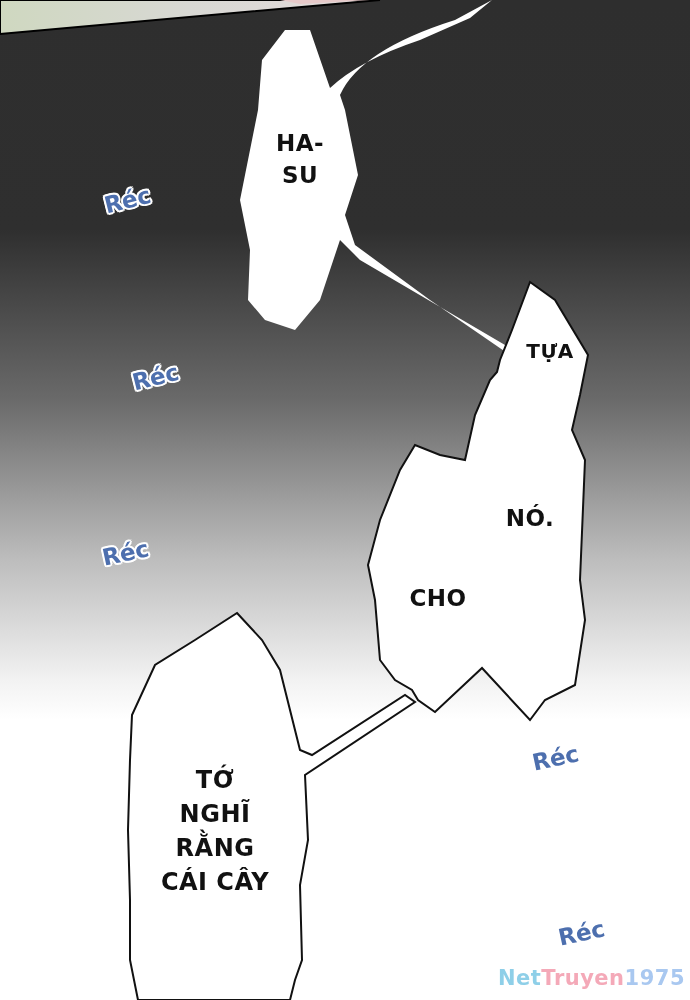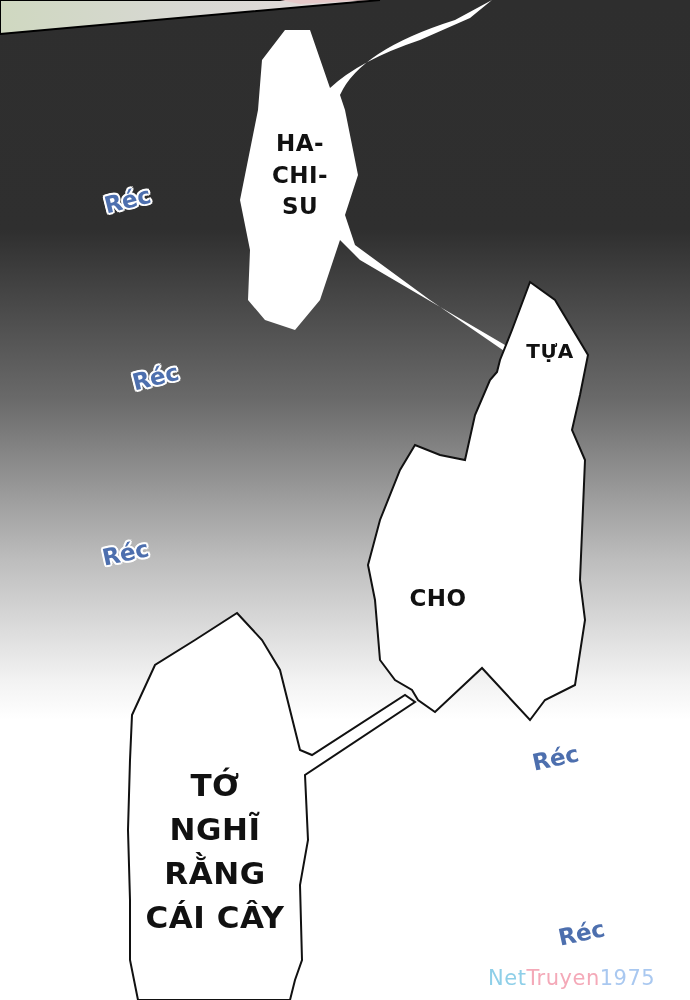--- a/index.html
+++ b/index.html
@@ -3,21 +3,21 @@
 <meta charset="utf-8">
 <style>
   html, body { margin:0; padding:0; }
   body { width:690px; height:1000px; position:relative; overflow:hidden;
     background: linear-gradient(to bottom, #2e2e2e 0px, #2f2f2f 230px, #6a6a6a 400px, #bdbdbd 560px, #f2f2f2 680px, #ffffff 720px, #ffffff 1000px);
     font-family: "DejaVu Sans", sans-serif; }
   svg.shapes { position:absolute; left:0; top:0; }
   .txt { position:absolute; color:#111; font-family:"DejaVu Sans", sans-serif; font-weight:bold; text-align:center; line-height:1.38; letter-spacing:0.5px; }
   .sfx { position:absolute; color:#4d6fae; font-family:"DejaVu Sans", sans-serif; font-weight:bold; font-size:23px;
     text-shadow: 2px 0 #fff, -2px 0 #fff, 0 2px #fff, 0 -2px #fff, 1.5px 1.5px #fff, -1.5px -1.5px #fff, 1.5px -1.5px #fff, -1.5px 1.5px #fff; }
-  .wm { position:absolute; left:488px; top:966px; font-family:"DejaVu Sans", sans-serif; font-weight:normal; font-size:21px; letter-spacing:0.5px; }
+  .wm { position:absolute; left:498px; top:966px; font-family:"DejaVu Sans", sans-serif; font-weight:bold; font-size:21px; letter-spacing:0.5px; }
 </style>
 </head>
 <body>
 
 <svg class="shapes" width="690" height="1000">
   <defs>
     <linearGradient id="topg" x1="0" y1="0" x2="1" y2="0">
       <stop offset="0" stop-color="#cfd8c0"></stop>
       <stop offset="0.5" stop-color="#d8d8d4"></stop>
       <stop offset="1" stop-color="#e4dada"></stop>
@@ -29,34 +29,34 @@
 
   <path d="M 310,30 L 330,88 Q 360,60 420,40 L 470,18 L 492,0 L 455,20 Q 360,50 340,95 L 345,110 L 358,175 L 345,215 L 355,245 L 430,300 L 510,355 L 505,345 L 360,260 L 340,240 L 320,300 L 295,330 L 265,320 L 248,300 L 250,250 L 240,200 L 258,110 L 262,60 L 285,30 Z" fill="#fff"></path>
 
   <path d="M 530,282 L 555,300 L 588,355 L 580,395 L 572,430 L 585,460 L 580,580 L 585,620 L 575,685 L 545,700 L 530,720 L 482,668 L 435,712 L 418,700 L 412,690 L 395,680 L 380,660 L 375,600 L 368,565 L 380,520 L 400,470 L 415,445 L 440,455 L 465,460 L 475,415 L 490,380 L 497,372 L 500,360 L 512,330 Z" fill="#fff" stroke="#111" stroke-width="2"></path>
 
   <path d="M 237,613 L 262,640 L 280,670 L 300,750 L 312,755 L 405,695 L 415,702 L 305,775 L 308,840 L 300,885 L 302,960 L 295,980 L 290,1000 L 138,1000 L 130,960 L 130,900 L 128,830 L 130,760 L 132,715 L 155,665 L 195,640 Z" fill="#fff" stroke="#111" stroke-width="2"></path>
 </svg>
 
 <div class="txt" style="left:250px; top:128px; width:100px; font-size:23px;text-align:center;">
   <div>HA-</div>
-  <div>CHI-</div>
   <div>SU</div>
 </div>
 
 <div class="txt" style="left:510px; top:338px; width:80px; font-size:20px;">TỰA</div>
 
 <div class="txt" style="left:480px; top:503px; width:100px; font-size:23px;">
+  <div>NÓ.</div>
 </div>
 
 <div class="txt" style="left:388px; top:583px; width:100px; font-size:23px;">
   <div>CHO</div>
 </div>
 
-<div class="txt" style="left:140px; top:763px; width:150px; font-size:31px; line-height:1.42;">
+<div class="txt" style="left:140px; top:763px; width:150px; font-size:24px; line-height:1.42;">
   <div>TỚ</div>
   <div>NGHĨ</div>
   <div>RẰNG</div>
   <div>CÁI CÂY</div>
 </div>
 
 <div class="sfx" style="left:104px; top:187px; transform:rotate(-14deg);">Réc</div>
 <div class="sfx" style="left:132px; top:364px; transform:rotate(-14deg);">Réc</div>
 <div class="sfx" style="left:102px; top:540px; transform:rotate(-12deg);">Réc</div>
 <div class="sfx" style="left:532px; top:745px; transform:rotate(-12deg);">Réc</div>

